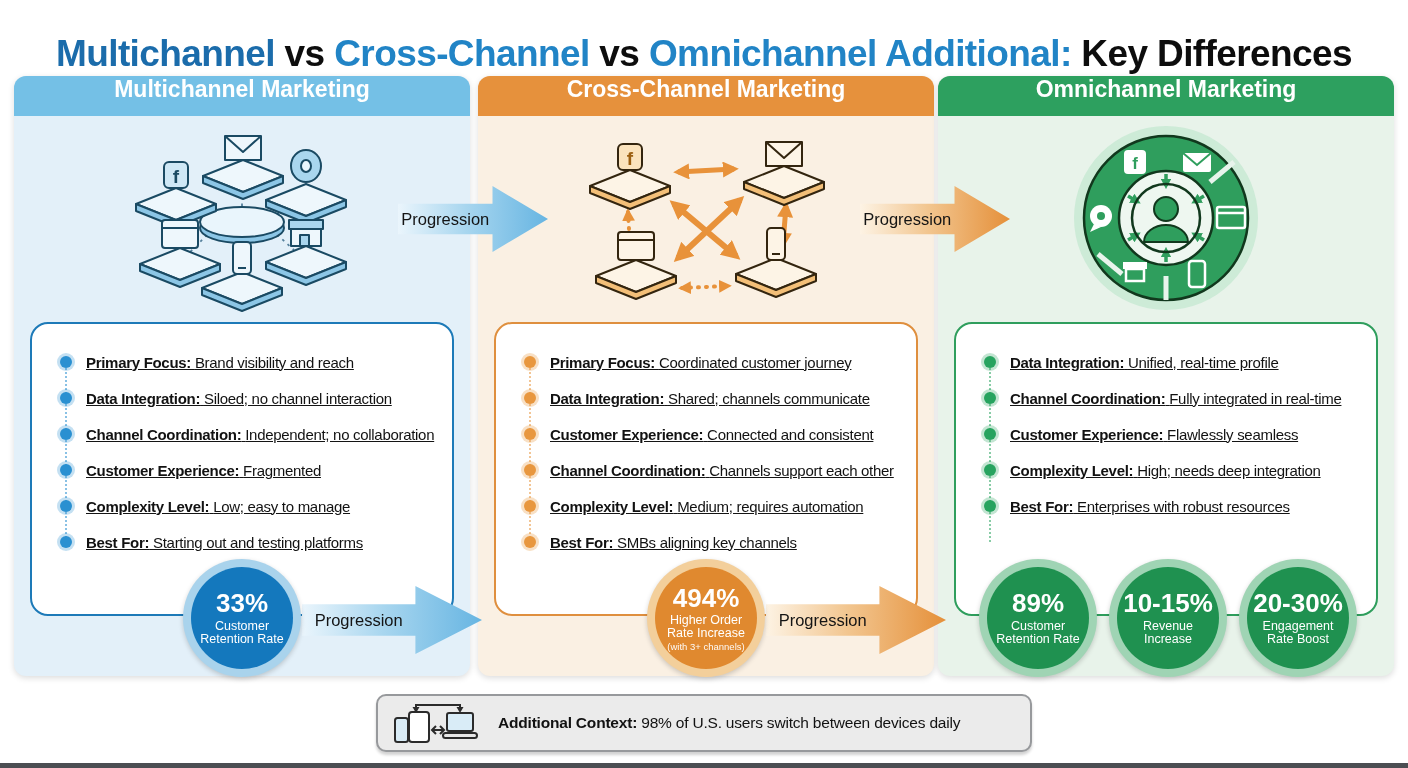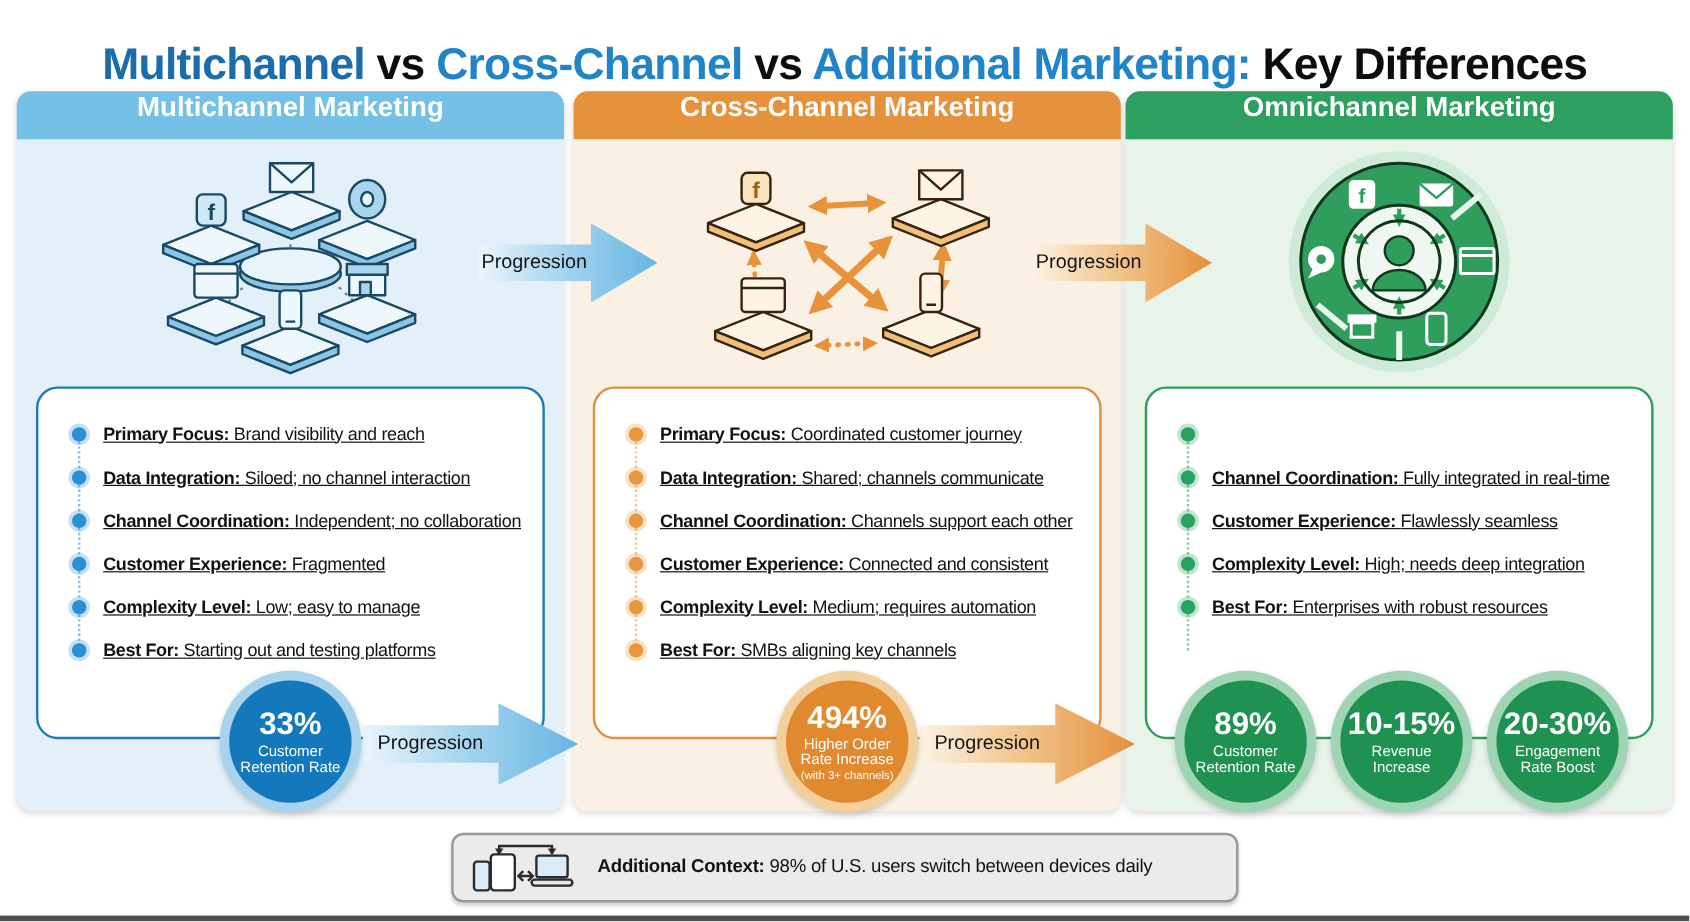--- a/index.html
+++ b/index.html
@@ -73,21 +73,21 @@
   .footer p b{font-weight:700;}
 
   .bottom-edge{position:absolute;left:0;right:0;bottom:0;height:5px;background:#4b4e52;}
 </style>
 </head>
 <body>
 
 <div class="page">
 
   <h1 class="title">
-    <span style="color: rgb(27, 108, 171);">Multichannel</span><span style="color: rgb(13, 13, 13);"> vs </span><span style="color: rgb(33, 132, 198);">Cross-Channel</span><span style="color: rgb(13, 13, 13);"> vs </span><span style="color: rgb(33, 132, 198);">Additional Marketing:</span><span style="color: rgb(13, 13, 13);"> Key Differences</span>
+    <span style="color: rgb(27, 108, 171);">Multichannel</span><span style="color: rgb(13, 13, 13);"> vs </span><span style="color: rgb(33, 132, 198);">Cross-Channel</span><span style="color: rgb(13, 13, 13);"> vs </span><span style="color: rgb(33, 132, 198);">Omnichannel Additional:</span><span style="color: rgb(13, 13, 13);"> Key Differences</span>
   </h1>
 
   <section class="col col1">
     <header class="col-header">
       <span>Multichannel Marketing</span>
     </header>
 
     <div class="illus">
       <svg viewBox="0 0 456 206">
         <g stroke="#55809c" stroke-width="1.8" stroke-dasharray="2.5 4.5" fill="none">
@@ -231,25 +231,25 @@
         <div class="frow">
             <span class="dot"></span>
             <p class="ftext"><b>Primary Focus:</b> <span>Coordinated customer journey</span></p>
           </div>
         <div class="frow">
             <span class="dot"></span>
             <p class="ftext"><b>Data Integration:</b> <span>Shared; channels communicate</span></p>
           </div>
         <div class="frow">
             <span class="dot"></span>
+            <p class="ftext"><b>Customer Experience:</b> <span>Connected and consistent</span></p>
+          </div>
+        <div class="frow">
+            <span class="dot"></span>
             <p class="ftext"><b>Channel Coordination:</b> <span>Channels support each other</span></p>
-          </div>
-        <div class="frow">
-            <span class="dot"></span>
-            <p class="ftext"><b>Customer Experience:</b> <span>Connected and consistent</span></p>
           </div>
         <div class="frow">
             <span class="dot"></span>
             <p class="ftext"><b>Complexity Level:</b> <span>Medium; requires automation</span></p>
           </div>
         <div class="frow">
             <span class="dot"></span>
             <p class="ftext"><b>Best For:</b> <span>SMBs aligning key channels</span></p>
           </div>
       </div>
@@ -321,20 +321,21 @@
         <g>
           <rect x="251" y="145" width="16" height="26" rx="3" fill="none" stroke="#ffffff" stroke-width="2.5"></rect>
         </g>
       </svg>
     </div>
 
     <div class="card">
       <div class="flist">
         <div class="frow">
             <span class="dot"></span>
+            <p class="ftext"><b>Data Integration:</b> <span>Unified, real-time profile</span></p>
           </div>
         <div class="frow">
             <span class="dot"></span>
             <p class="ftext"><b>Channel Coordination:</b> <span>Fully integrated in real-time</span></p>
           </div>
         <div class="frow">
             <span class="dot"></span>
             <p class="ftext"><b>Customer Experience:</b> <span>Flawlessly seamless</span></p>
           </div>
         <div class="frow">

